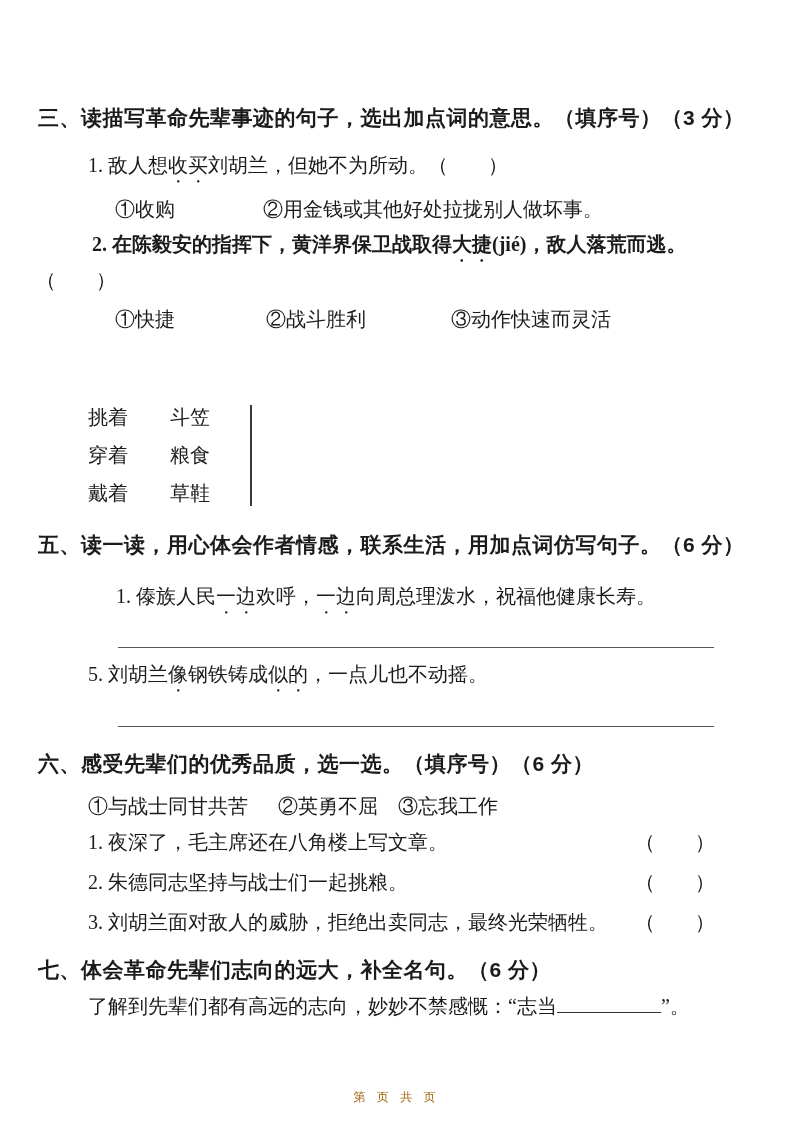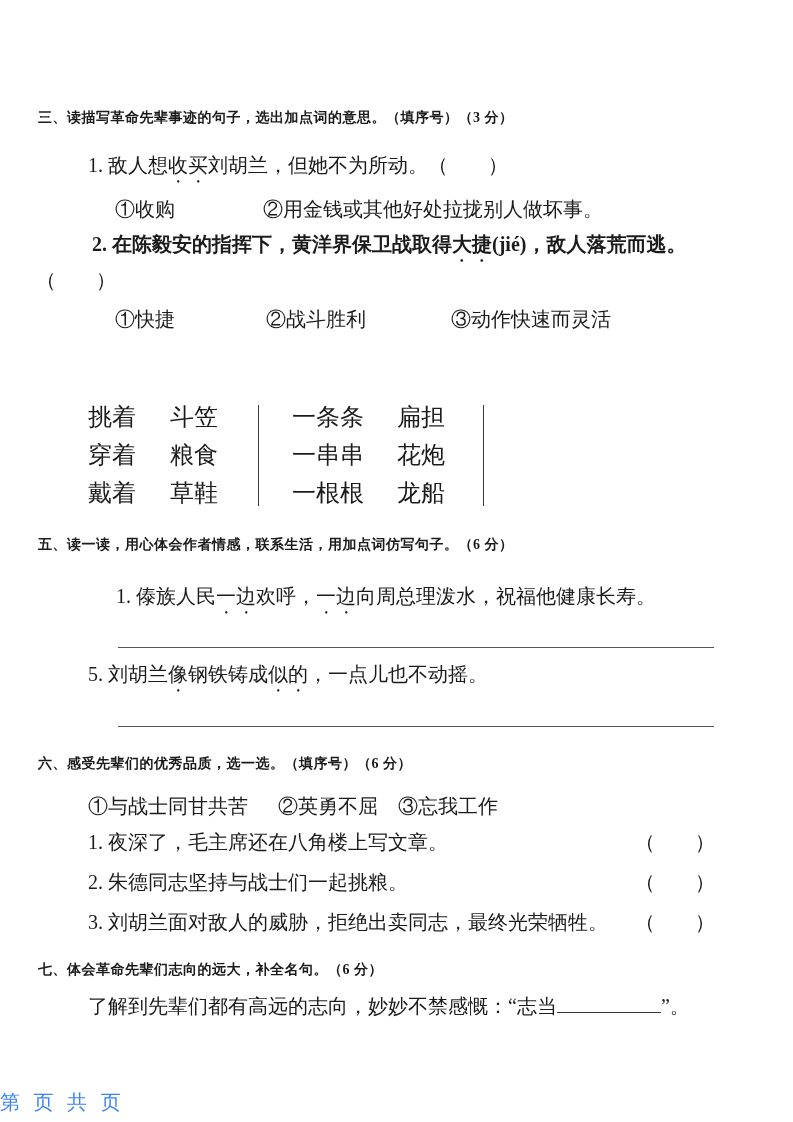--- a/index.html
+++ b/index.html
@@ -8,54 +8,54 @@
     width:793px; height:1122px;
     background:#ffffff;
     font-family:"Liberation Serif","DejaVu Serif",serif;
     color:#1b1b1b;
     position:relative;
     overflow:hidden;
   }
   .page { position:absolute; inset:0; }
   .abs { position:absolute; white-space:nowrap; }
   .hd {
-    font-family:Liberation Serif, serif;
+    font-family:Liberation Sans, sans-serif;
     font-weight:bold;
-    font-size:14px; line-height:28px;
+    font-size:21px; line-height:28px;
     letter-spacing:0.5px;
   }
   .txt { font-size:20px; line-height:27px; }
   .dot {
     text-emphasis:filled dot #1b1b1b;
     text-emphasis-position:under right;
     -webkit-text-emphasis:filled dot #1b1b1b;
     -webkit-text-emphasis-position:under;
   }
   .sp88 { margin-right:88px; }
   .sp91 { margin-right:91px; }
   .sp85 { margin-right:85px; }
   .sp30 { margin-right:30px; }
   .sp20 { margin-right:20px; }
-  .match { display:flex; align-items:stretch; font-size:24px;justify-content:flex-end; }
+  .match { display:flex; align-items:stretch; font-size:20px;justify-content:flex-end; }
   .mgroup { display:grid; row-gap:11px; line-height:27px; }
   .g1 { grid-template-columns:82px auto; padding-right:40px; }
   .g2 { grid-template-columns:105px auto; padding-left:33px; padding-right:38px; }
   .g3 { grid-template-columns:115px auto; padding-left:29px; }
   .mdiv { width:1px; background:#3a3a3a; margin:1px 0; }
   .ans-line { border-bottom:1px solid #555; height:0; }
   .flexline { display:flex; justify-content:space-between; width:627px; }
   .blank-inline {
     display:inline-block; width:104px; height:1em;
     border-bottom:1.5px solid #333; vertical-align:baseline;
   }
   .footer {
     position:absolute; left:0; right:0; top:1089px;
-    text-align:left; font-size:20px; letter-spacing:4px;
+    text-align:center; font-size:12px; letter-spacing:4px;
     font-family:"Liberation Sans","DejaVu Sans",sans-serif;
-    color:#3b82f6;
+    color:#a16207;
   }
 </style>
 </head>
 <body>
 
 <div class="page">
 
   <div class="abs hd" style="left:38px; top:104px;">三、读描写革命先辈事迹的句子，选出加点词的意思。（填序号）（3 分）</div>
 
   <div class="abs txt" style="left:88px; top:152px;">
@@ -80,28 +80,20 @@
   <div class="abs match" style="left:88px; top:404px;">
     <div class="mgroup g1">
       <span>挑着</span>
         <span>斗笠</span>
       <span>穿着</span>
         <span>粮食</span>
       <span>戴着</span>
         <span>草鞋</span>
     </div>
     <div class="mdiv"></div>
-    <div class="mgroup g2">
-      <span>一条条</span>
-        <span>扁担</span>
-      <span>一串串</span>
-        <span>花炮</span>
-      <span>一根根</span>
-        <span>龙船</span>
-    </div>
     <div class="mdiv"></div>
   </div>
 
   <div class="abs hd" style="left:38px; top:531px;">五、读一读，用心体会作者情感，联系生活，用加点词仿写句子。（6 分）</div>
 
   <div class="abs txt" style="left:88px; top:583px;margin-left:28px;">
     <span>1. 傣族人民</span><span class="dot">一边</span><span>欢呼，</span><span class="dot">一边</span><span>向周总理泼水，祝福他健康长寿。</span>
   </div>
 
   <div class="abs ans-line" style="left:118px; top:647px; width:596px;"></div>

